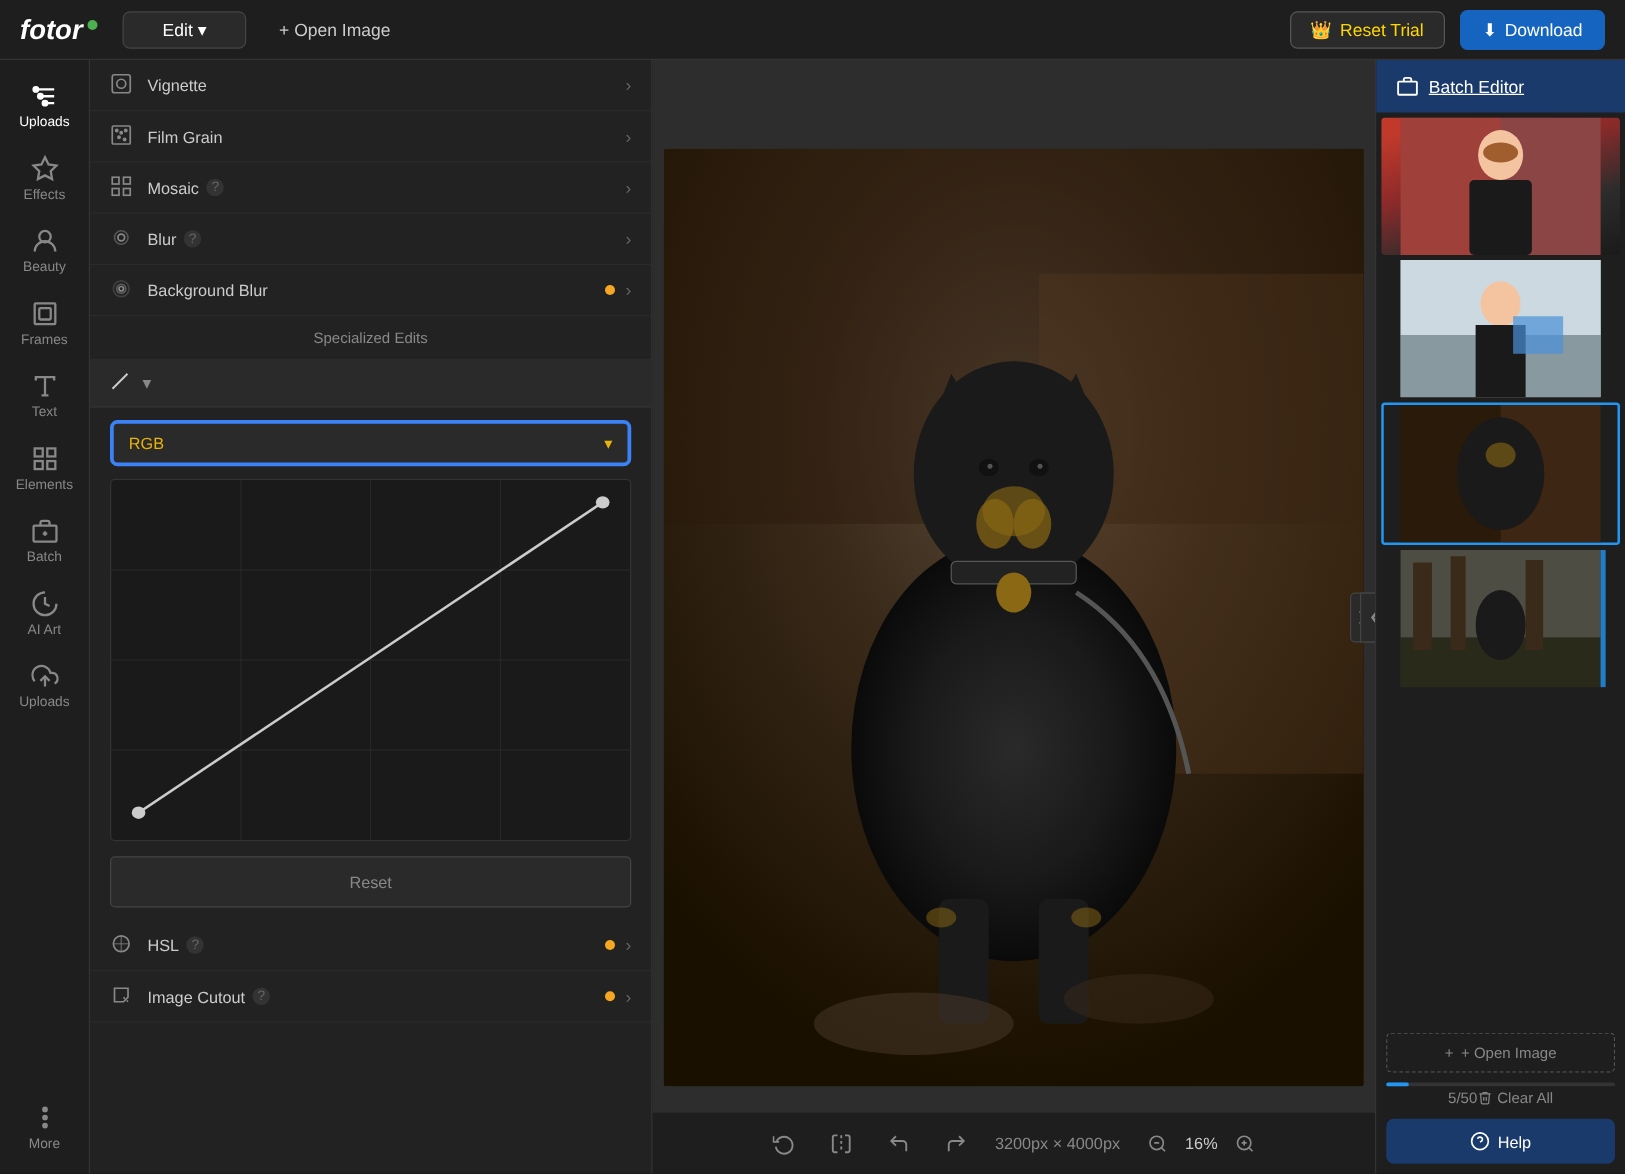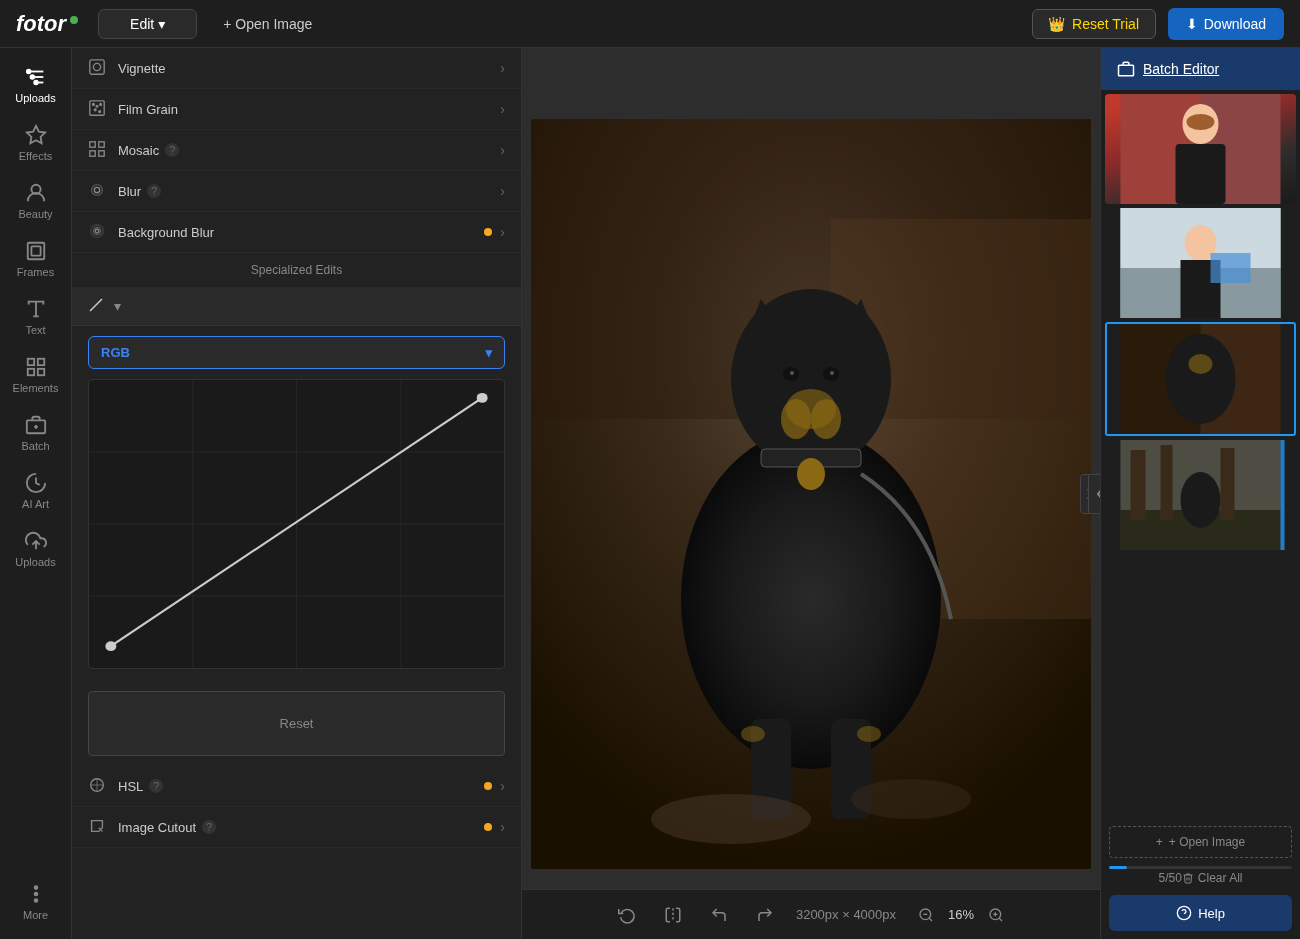--- a/index.html
+++ b/index.html
@@ -40,28 +40,28 @@
     
     .section-header { padding: 10px 16px; color: #888; font-size: 12px; text-align: center; }
 
     
     .curves-header { display: flex; align-items: center; background: #2a2a2a; padding: 10px 16px; cursor: pointer; border-bottom: 1px solid #333; }
     .curves-icon { width: 18px; height: 18px; margin-right: 8px; color: #ccc; }
     .curves-label { flex: 1; color: #ccc; font-size: 13px; font-weight: 500; }
     .curves-arrow { color: #888; font-size: 14px; }
 
     
-    .rgb-dropdown { margin: 10px 16px; background: #2a2a2a; border: 1px solid #3b82f6; border-radius: 6px; padding: 8px 12px; display: flex; align-items: center; justify-content: space-between; cursor: pointer; color: #3b82f6; font-size: 13px; font-weight: bold; }
+    .rgb-dropdown { margin: 10px 16px; background: #2a2a2a; border: 3px solid #3b82f6; border-radius: 6px; padding: 8px 12px; display: flex; align-items: center; justify-content: space-between; cursor: pointer; color: #eab308; font-size: 13px; }
 
     
     .curves-graph { margin: 0 16px 10px; background: #1a1a1a; border: 1px solid #333; border-radius: 4px; position: relative; height: 290px; }
     .curves-graph svg { width: 100%; height: 100%; }
 
     
-    .reset-btn { margin: 12px 16px 10px; background: #2a2a2a; border: 1px solid #444; color: #888; padding: 24px; border-radius: 4px; width: calc(100% - 32px); cursor: pointer; font-size: 13px; }
+    .reset-btn { margin: 2px 16px 10px; background: #2a2a2a; border: 1px solid #444; color: #888; padding: 12px; border-radius: 4px; width: calc(100% - 32px); cursor: pointer; font-size: 13px; }
 
     
     .canvas-area { flex: 1; background: #2d2d2d; display: flex; flex-direction: column; align-items: center; justify-content: center; position: relative; overflow: hidden; }
     .canvas-placeholder { width: 560px; height: 750px; background: linear-gradient(135deg, #3a2a1a 0%, #1a1a0a 50%, #2a1a0a 100%); border-radius: 2px; overflow: hidden; display: flex; align-items: stretch; }
 
     
     .bottom-toolbar { position: absolute; bottom: 0; left: 0; right: 0; height: 50px; background: #1e1e1e; border-top: 1px solid #333; display: flex; align-items: center; justify-content: center; gap: 16px; }
     .toolbar-btn { background: transparent; border: none; color: #888; cursor: pointer; padding: 6px; border-radius: 4px; display: flex; align-items: center; }
     .img-size { color: #888; font-size: 13px; }
     .zoom-controls { display: flex; align-items: center; gap: 8px; }

